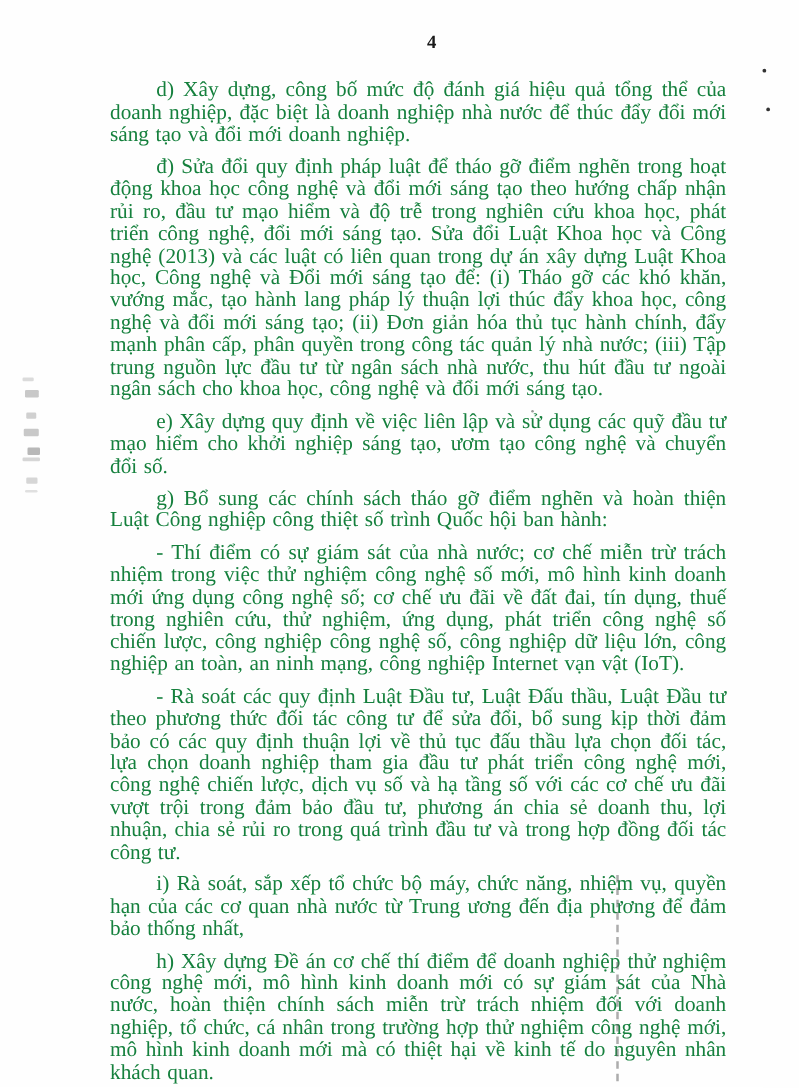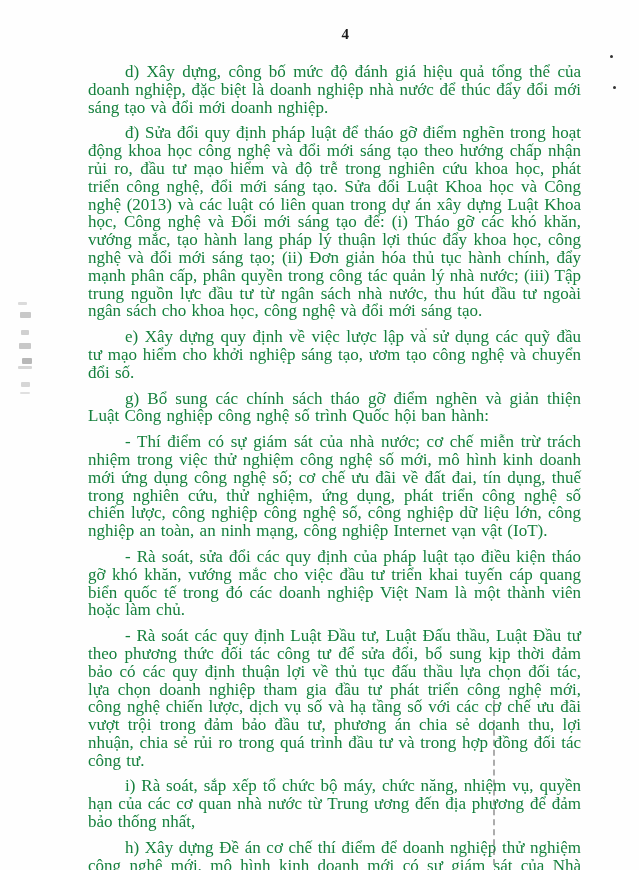--- a/index.html
+++ b/index.html
@@ -64,24 +64,23 @@
 </head>
 <body>
 
 <div class="page">
 
   <div class="page-number">4</div>
 
   <article class="body-text">
     <p>d) Xây dựng, công bố mức độ đánh giá hiệu quả tổng thể của doanh nghiệp, đặc biệt là doanh nghiệp nhà nước để thúc đẩy đổi mới sáng tạo và đổi mới doanh nghiệp.</p>
     <p>đ) Sửa đổi quy định pháp luật để tháo gỡ điểm nghẽn trong hoạt động khoa học công nghệ và đổi mới sáng tạo theo hướng chấp nhận rủi ro, đầu tư mạo hiểm và độ trễ trong nghiên cứu khoa học, phát triển công nghệ, đổi mới sáng tạo. Sửa đổi Luật Khoa học và Công nghệ (2013) và các luật có liên quan trong dự án xây dựng Luật Khoa học, Công nghệ và Đổi mới sáng tạo để: (i) Tháo gỡ các khó khăn, vướng mắc, tạo hành lang pháp lý thuận lợi thúc đẩy khoa học, công nghệ và đổi mới sáng tạo; (ii) Đơn giản hóa thủ tục hành chính, đẩy mạnh phân cấp, phân quyền trong công tác quản lý nhà nước; (iii) Tập trung nguồn lực đầu tư từ ngân sách nhà nước, thu hút đầu tư ngoài ngân sách cho khoa học, công nghệ và đổi mới sáng tạo.</p>
-    <p>e) Xây dựng quy định về việc lược lập và sử dụng các quỹ đầu tư mạo hiểm cho khởi nghiệp sáng tạo, ươm tạo công nghệ và chuyển đổi số.</p>
-    <p>g) Bổ sung các chính sách tháo gỡ điểm nghẽn và giản thiện Luật Công nghiệp công nghệ số trình Quốc hội ban hành:</p>
+    <p>e) Xây dựng quy định về việc liên lập và sử dụng các quỹ đầu tư mạo hiểm cho khởi nghiệp sáng tạo, ươm tạo công nghệ và chuyển đổi số.</p>
+    <p>g) Bổ sung các chính sách tháo gỡ điểm nghẽn và hoàn thiện Luật Công nghiệp công thiệt số trình Quốc hội ban hành:</p>
     <p>- Thí điểm có sự giám sát của nhà nước; cơ chế miễn trừ trách nhiệm trong việc thử nghiệm công nghệ số mới, mô hình kinh doanh mới ứng dụng công nghệ số; cơ chế ưu đãi về đất đai, tín dụng, thuế trong nghiên cứu, thử nghiệm, ứng dụng, phát triển công nghệ số chiến lược, công nghiệp công nghệ số, công nghiệp dữ liệu lớn, công nghiệp an toàn, an ninh mạng, công nghiệp Internet vạn vật (IoT).</p>
-    <p>- Rà soát, sửa đổi các quy định của pháp luật tạo điều kiện tháo gỡ khó khăn, vướng mắc cho việc đầu tư triển khai tuyến cáp quang biển quốc tế trong đó các doanh nghiệp Việt Nam là một thành viên hoặc làm chủ.</p>
     <p>- Rà soát các quy định Luật Đầu tư, Luật Đấu thầu, Luật Đầu tư theo phương thức đối tác công tư để sửa đổi, bổ sung kịp thời đảm bảo có các quy định thuận lợi về thủ tục đấu thầu lựa chọn đối tác, lựa chọn doanh nghiệp tham gia đầu tư phát triển công nghệ mới, công nghệ chiến lược, dịch vụ số và hạ tầng số với các cơ chế ưu đãi vượt trội trong đảm bảo đầu tư, phương án chia sẻ doanh thu, lợi nhuận, chia sẻ rủi ro trong quá trình đầu tư và trong hợp đồng đối tác công tư.</p>
     <p>i) Rà soát, sắp xếp tổ chức bộ máy, chức năng, nhiệm vụ, quyền hạn của các cơ quan nhà nước từ Trung ương đến địa phương để đảm bảo thống nhất,</p>
     <p>h) Xây dựng Đề án cơ chế thí điểm để doanh nghiệp thử nghiệm công nghệ mới, mô hình kinh doanh mới có sự giám sát của Nhà nước, hoàn thiện chính sách miễn trừ trách nhiệm đối với doanh nghiệp, tổ chức, cá nhân trong trường hợp thử nghiệm công nghệ mới, mô hình kinh doanh mới mà có thiệt hại về kinh tế do nguyên nhân khách quan.</p>
   </article>
 
   <div class="artifact smudge sm1"></div>
   <div class="artifact smudge sm2"></div>
   <div class="artifact smudge sm3"></div>
   <div class="artifact smudge sm4"></div>
   <div class="artifact smudge sm5"></div>

